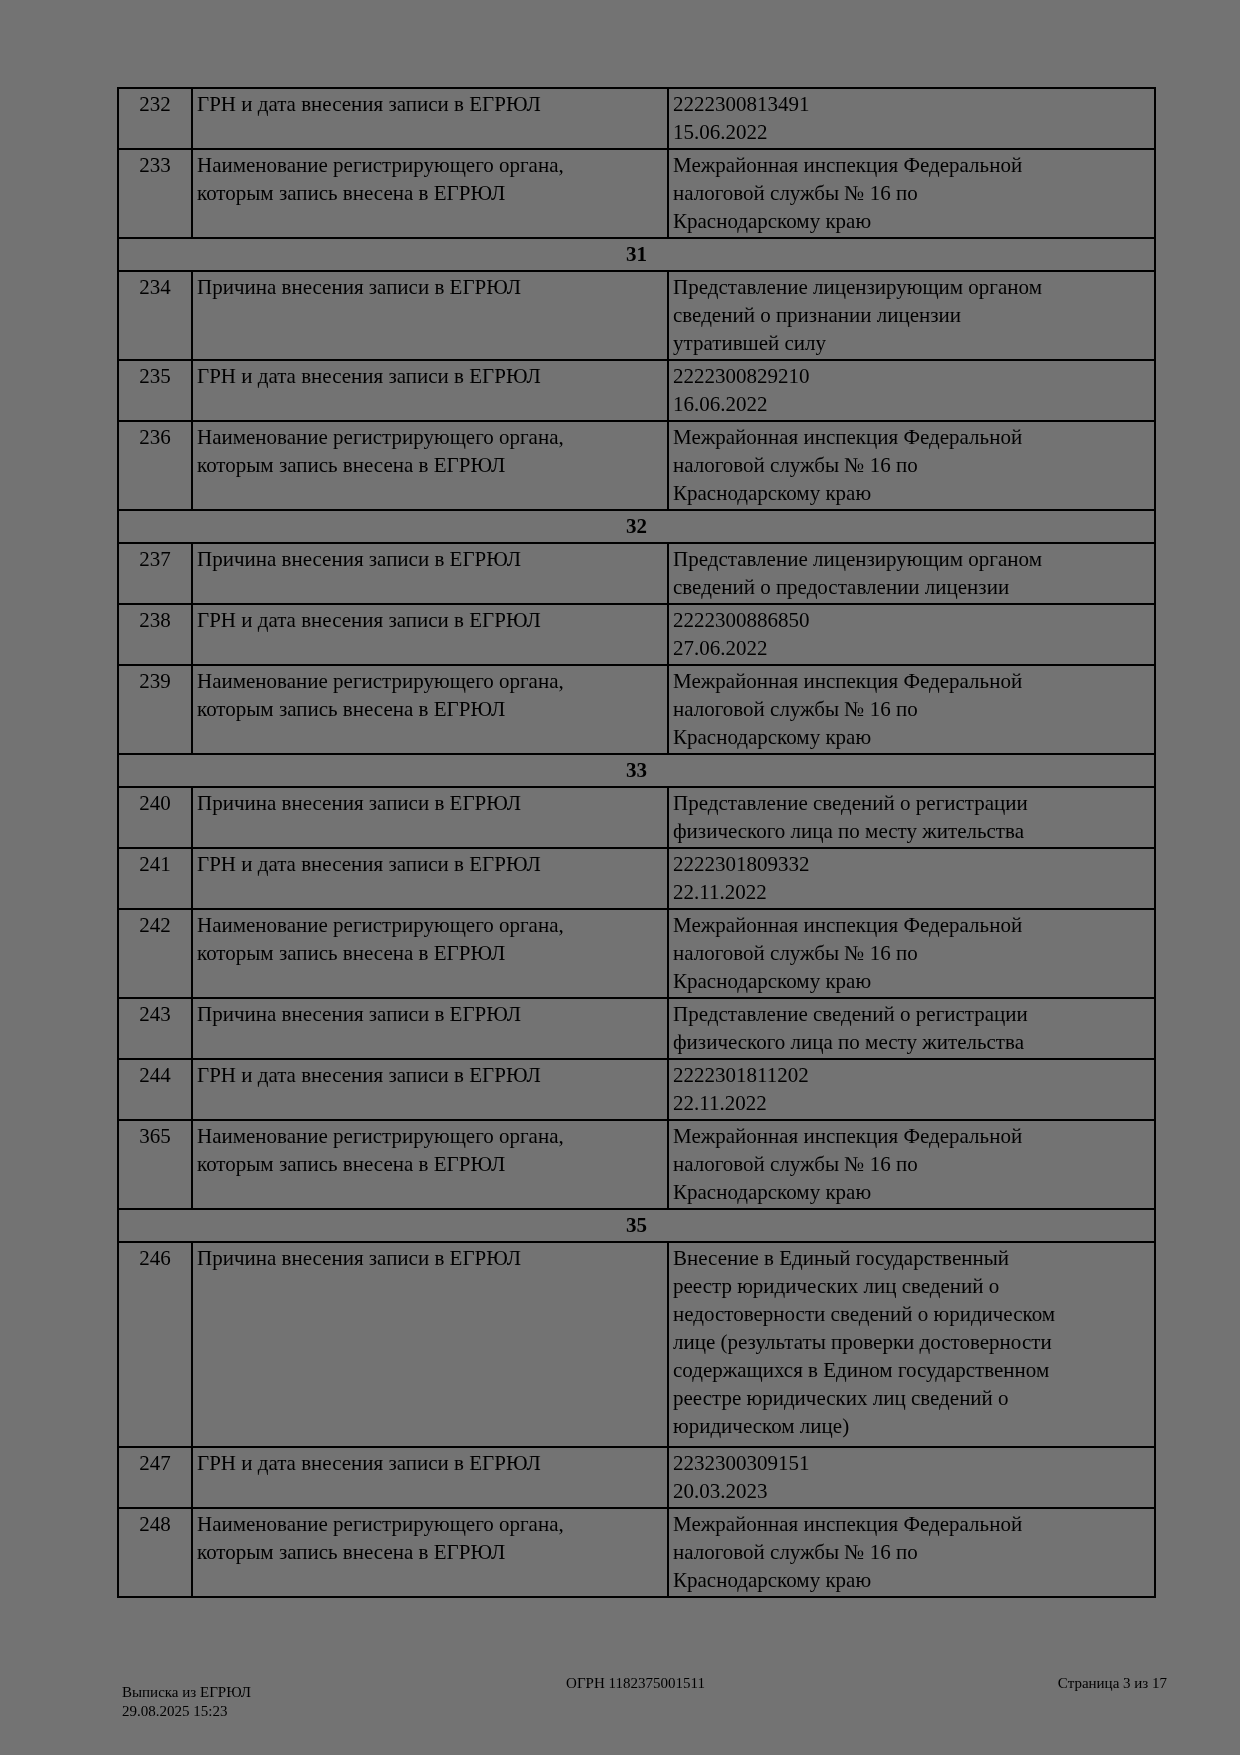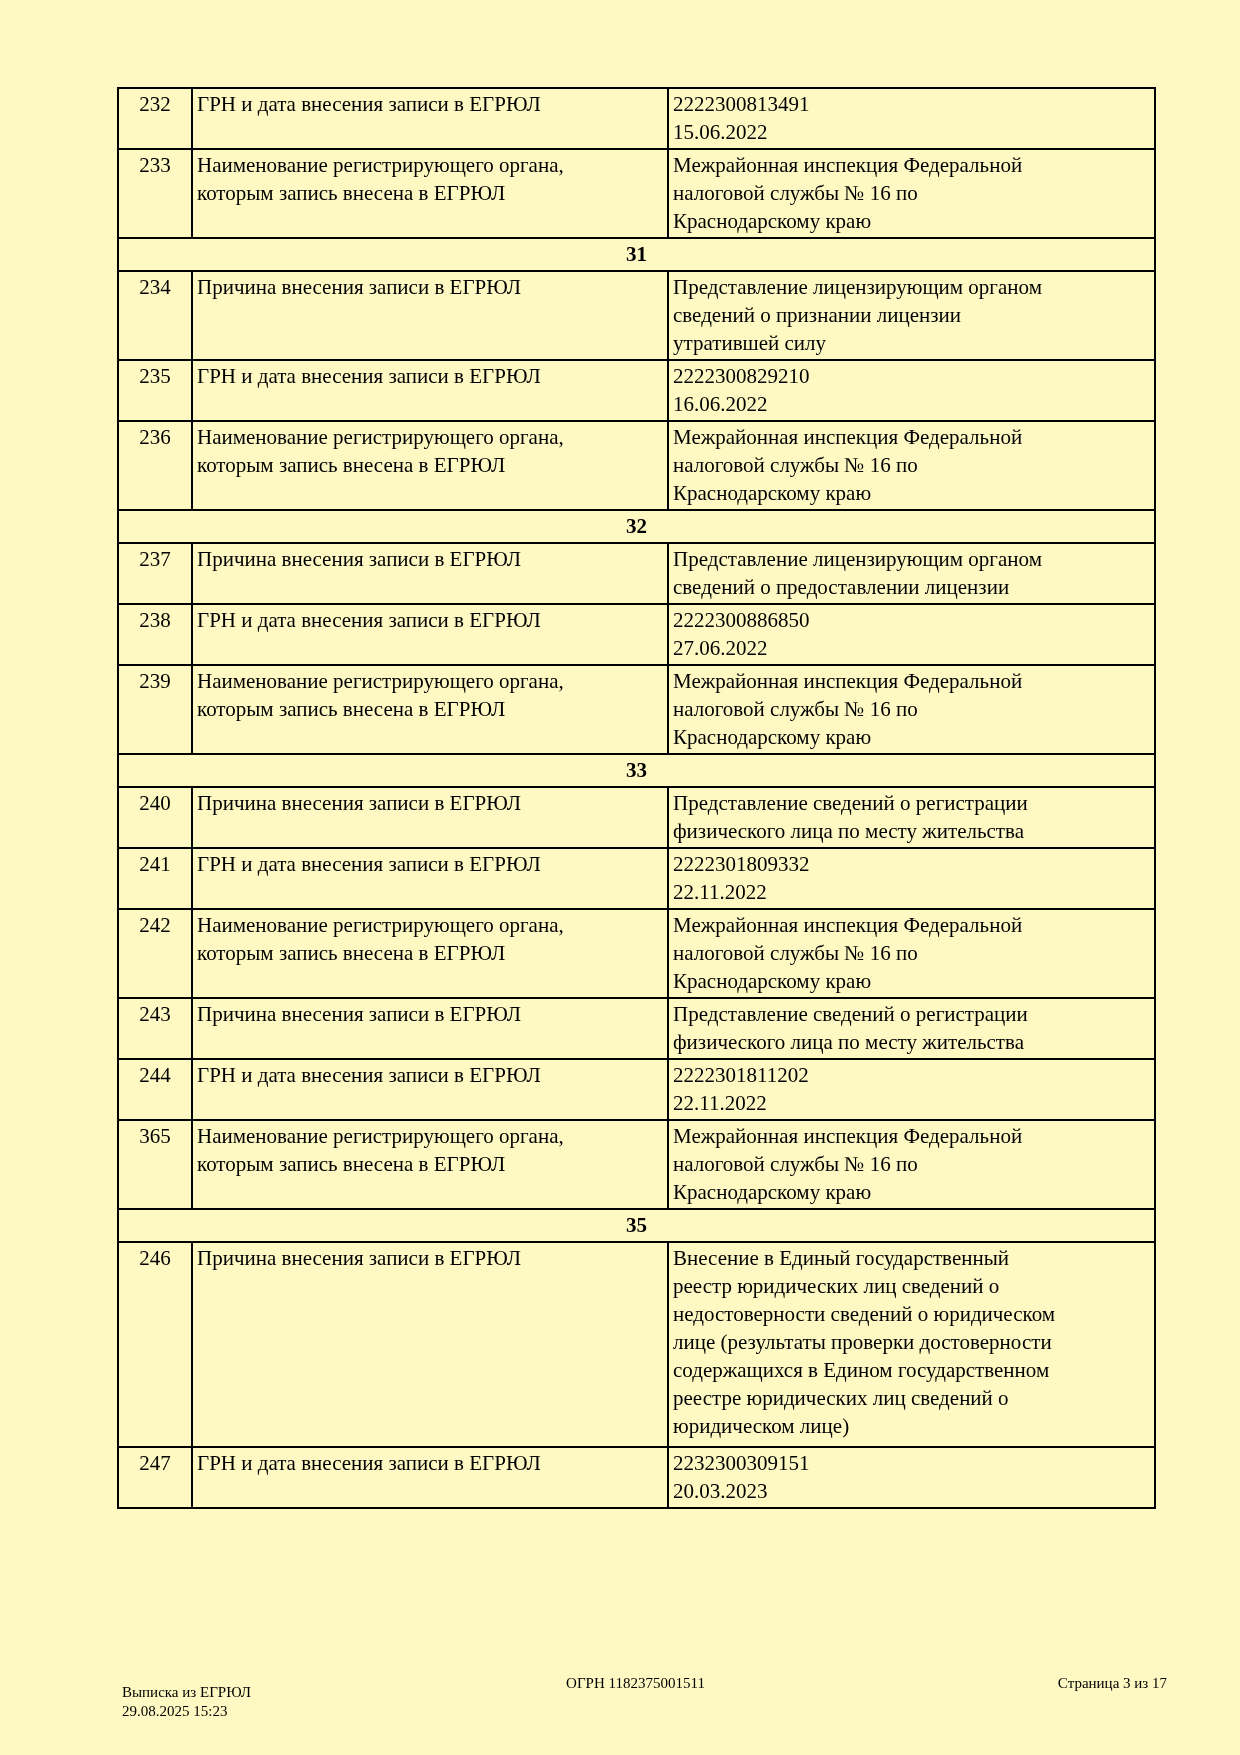--- a/index.html
+++ b/index.html
@@ -4,21 +4,21 @@
 <style>
   html, body {
     margin: 0;
     padding: 0;
     background: #ffffff;
   }
   .page {
     position: relative;
     width: 1240px;
     height: 1755px;
-    background: #fef9c3;
+    background: #737373;
     font-family: "Liberation Serif", "DejaVu Serif", serif;
     color: #000000;
     overflow: hidden;
   }
   table.doc-table {
     position: absolute;
     left: 117px;
     top: 87px;
     width: 1037px;
     border-collapse: collapse;
@@ -210,20 +210,28 @@
 лице (результаты проверки достоверности
 содержащихся в Едином государственном
 реестре юридических лиц сведений о
 юридическом лице)</td>
       </tr>
       <tr style="height:59px">
         <td class="num-cell">247</td>
         <td class="label-cell">ГРН и дата внесения записи в ЕГРЮЛ</td>
         <td class="value-cell">2232300309151
 20.03.2023</td>
+      </tr>
+      <tr style="height:85px">
+        <td class="num-cell">248</td>
+        <td class="label-cell">Наименование регистрирующего органа,
+которым запись внесена в ЕГРЮЛ</td>
+        <td class="value-cell">Межрайонная инспекция Федеральной
+налоговой службы № 16 по
+Краснодарскому краю</td>
       </tr>
     </tbody>
   </table>
 
   <div class="footer">
     <div class="footer-left">
       <div>Выписка из ЕГРЮЛ</div>
       <div>29.08.2025 15:23</div>
     </div>
     <div class="footer-center">ОГРН 1182375001511</div>

